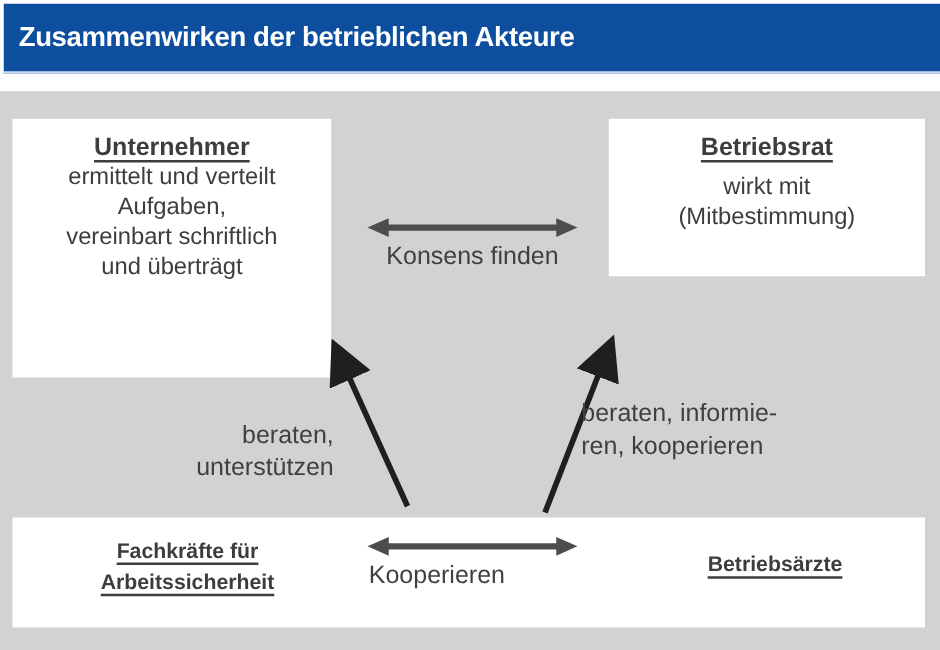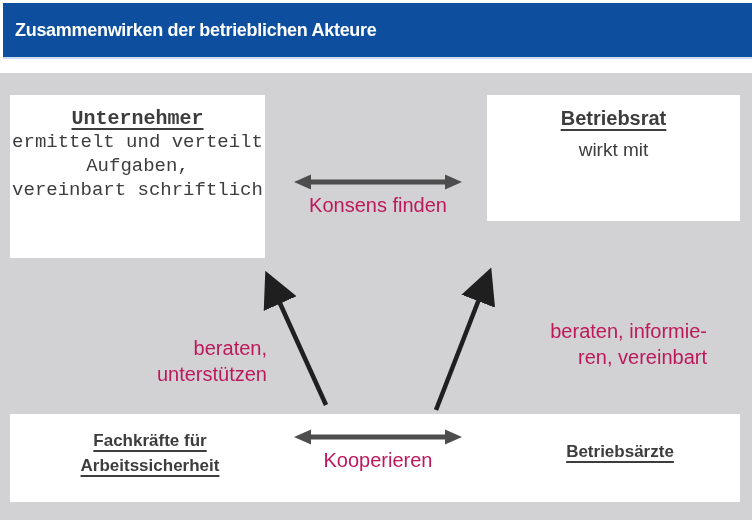--- a/index.html
+++ b/index.html
@@ -13,37 +13,37 @@
 
   
   .header-bar{
     position:absolute;left:3px;top:3px;right:0;height:56px;
     background:#0d4f9e;
     border-bottom:2px solid #cddcf0;
     display:flex;align-items:center;
     box-sizing:border-box;
   }
   .header-title{
-    color:#ffffff;font-size:18px;font-weight:bold;
+    color:#ffffff;font-size:22px;font-weight:bold;
     padding-left:12px;letter-spacing:-0.3px;
   }
 
   
   .panel{
     position:absolute;left:0;top:73px;width:752px;height:447px;
     background:#d2d2d4;
   }
 
   
   .box{
     position:absolute;background:#ffffff;
     color:#3d3d3d;text-align:center;
     box-sizing:border-box;
   }
-  .box-unternehmer{left:10px;top:22px;width:255px;height:163px;padding-top:8px;font-family:Liberation Mono, monospace;}
+  .box-unternehmer{left:10px;top:22px;width:255px;height:207px;padding-top:8px;}
   .box-betriebsrat{left:487px;top:22px;width:253px;height:126px;padding-top:8px;}
   .box-bottom{left:10px;top:341px;width:730px;height:88px;}
 
   .box-title{
     font-size:20px;font-weight:bold;
     text-decoration:underline;
     text-underline-offset:4px;
     text-decoration-thickness:2px;
     margin-top:4px;
   }
@@ -55,26 +55,26 @@
     position:absolute;top:14px;
     font-size:17px;font-weight:bold;color:#3d3d3d;
     text-align:center;line-height:25px;
     text-decoration:underline;text-underline-offset:4px;text-decoration-thickness:2px;
   }
   .actor-fachkraefte{left:30px;width:220px;}
   .actor-betriebsaerzte{left:500px;width:220px;top:25px;text-align:center;}
 
   
   .rel-label{
-    position:absolute;color:#be185d;font-size:20px;line-height:26px;
+    position:absolute;color:#404040;font-size:20px;line-height:26px;
   }
   .label-konsens{left:285px;top:119px;width:186px;text-align:center;}
-  .label-kooperieren{left:295px;top:374px;width:166px;text-align:center;}
+  .label-kooperieren{left:295px;top:374px;width:166px;text-align:left;}
   .label-left-diag{left:100px;top:262px;width:167px;text-align:right;}
-  .label-right-diag{left:507px;top:245px;width:200px;text-align:right;}
+  .label-right-diag{left:465px;top:245px;width:200px;text-align:left;}
 
   
   .arrow{position:absolute;}
   .arrow-konsens{left:293px;top:99px;}
   .arrow-kooperieren{left:293px;top:354px;}
   .arrow-left-diag{left:250px;top:192px;}
   .arrow-right-diag{left:424px;top:189px;}
 </style>
 </head>
 <body>
@@ -86,27 +86,29 @@
   </div>
 
   <div class="panel">
 
     <div class="box box-unternehmer">
       <div class="box-title">Unternehmer</div>
       <div class="box-body">
         <div>ermittelt und verteilt</div>
         <div>Aufgaben,</div>
         <div>vereinbart schriftlich</div>
+        <div>und überträgt</div>
       </div>
     </div>
 
     <div class="box box-betriebsrat">
       <div class="box-title">Betriebsrat</div>
       <div class="box-body">
         <div>wirkt mit</div>
+        <div>(Mitbestimmung)</div>
       </div>
     </div>
 
     <svg class="arrow arrow-konsens" width="170" height="20" viewBox="0 0 170 20">
       <line x1="15" y1="10" x2="155" y2="10" stroke="#4d4d4d" stroke-width="5"></line>
       <polygon points="1,10 18,2.5 18,17.5" fill="#4d4d4d"></polygon>
       <polygon points="169,10 152,2.5 152,17.5" fill="#4d4d4d"></polygon>
     </svg>
     <div class="rel-label label-konsens">Konsens finden</div>
 
@@ -126,21 +128,21 @@
     <svg class="arrow arrow-right-diag" width="78" height="154" viewBox="0 0 78 154">
       <defs>
         <marker id="headR" markerWidth="8" markerHeight="8" refX="6" refY="4" orient="auto">
           <path d="M0,0 L8,4 L0,8 z" fill="#1f1f1f"></path>
         </marker>
       </defs>
       <line x1="12" y1="148" x2="64" y2="14" stroke="#1f1f1f" stroke-width="4.5" marker-end="url(#headR)"></line>
     </svg>
     <div class="rel-label label-right-diag">
       <div>beraten, informie-</div>
-      <div>ren, vereinbart</div>
+      <div>ren, kooperieren</div>
     </div>
 
     <div class="box box-bottom">
       <div class="actor actor-fachkraefte">
         <div>Fachkräfte für</div>
         <div>Arbeitssicherheit</div>
       </div>
       <div class="actor actor-betriebsaerzte">Betriebsärzte</div>
     </div>
 

